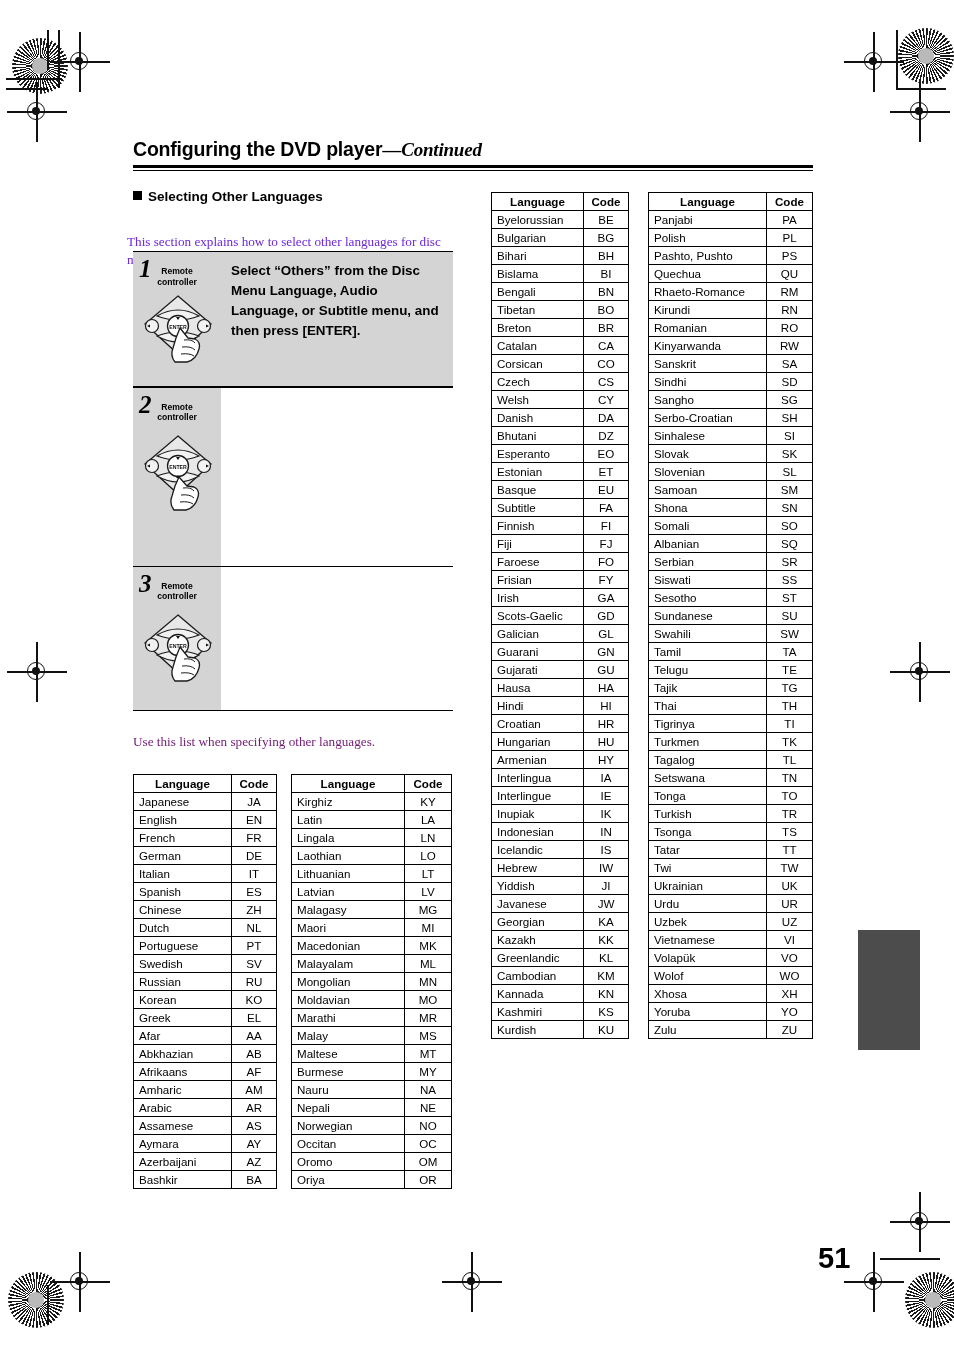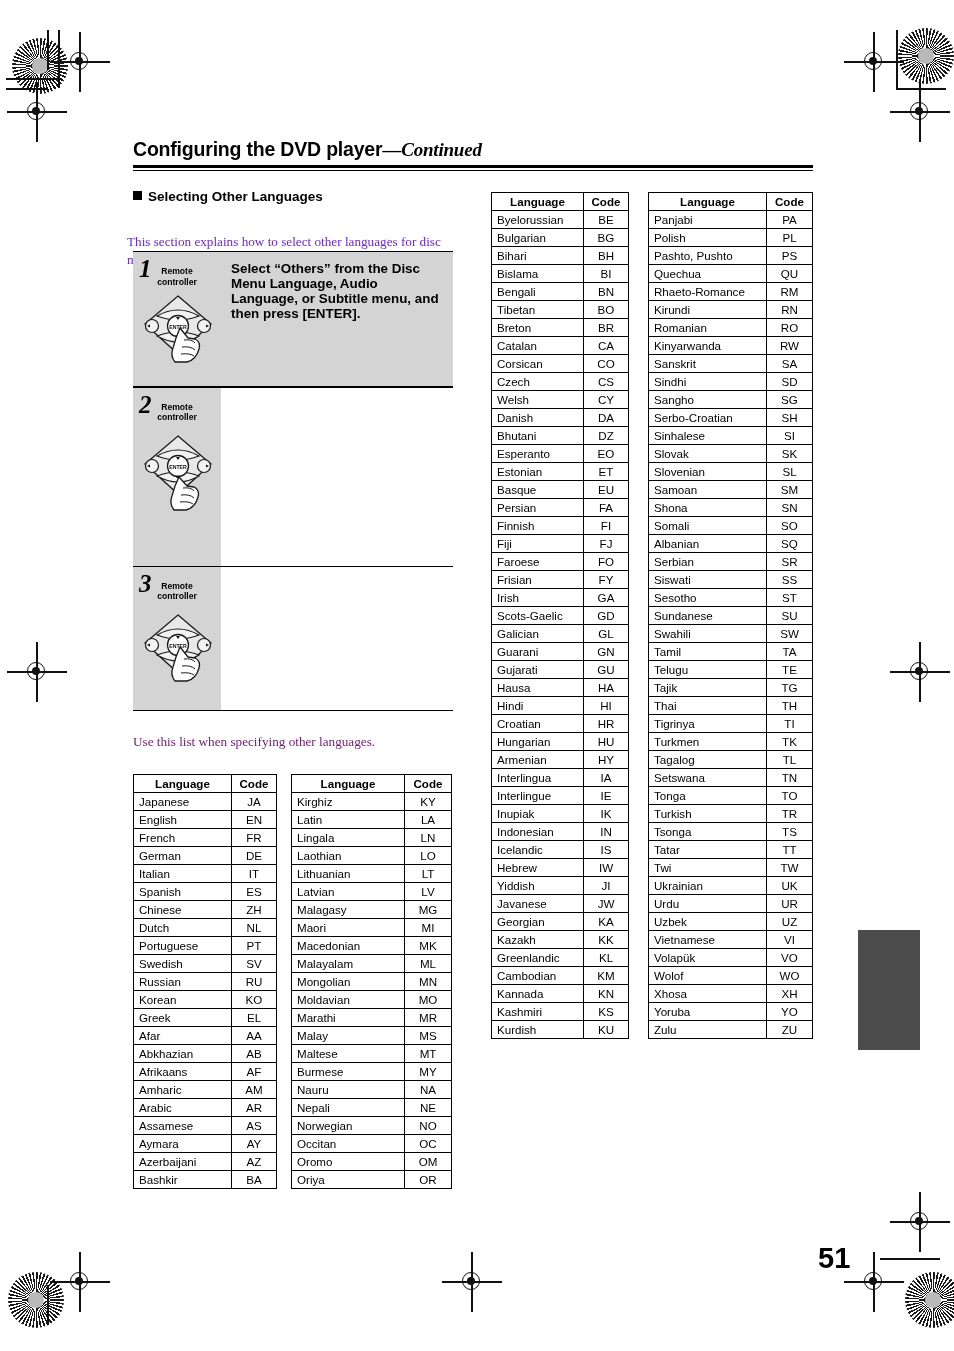--- a/index.html
+++ b/index.html
@@ -47,21 +47,21 @@
   
   .steps{position:absolute;left:133px;top:251px;width:320px;}
   .step{position:relative;display:flex;}
   .step .left{width:88px;background:#d4d4d4;position:relative;flex:none;}
   .step .right{flex:1;background:#d4d4d4;padding:9px 8px 6px 10px;box-sizing:border-box;}
   .step-num{position:absolute;left:6px;top:4px;font-family:"Liberation Serif",serif;
     font-style:italic;font-weight:bold;font-size:25px;line-height:25px;color:#000;}
   .rc-label{position:absolute;top:14px;left:0;width:88px;text-align:center;
     font-size:8.6px;font-weight:bold;line-height:10.5px;color:#000;}
   .rc-art{position:absolute;left:6px;top:42px;width:78px;height:72px;}
-  .step-title{font-size:13.4px;font-weight:bold;line-height:15px;color:#000;}
+  .step-title{font-size:13.4px;font-weight:bold;line-height:20px;color:#000;}
   .step-note{font-family:"Liberation Serif",serif;font-size:12.6px;line-height:16px;color:#000;margin-top:2px;}
   .step-div{height:1.3px;background:#000;width:100%;}
   .step-top{height:1.3px;background:#000;width:100%;}
 
   
   .uselist{position:absolute;left:133px;top:734px;
     font-family:"Liberation Serif",serif;font-size:13.2px;color:#701a75;}
 
   
   table.lang{border-collapse:collapse;font-size:11.6px;color:#000;}
@@ -533,21 +533,21 @@
           </tr>
           <tr>
             <td class="name">Estonian</td>
             <td class="code">ET</td>
           </tr>
           <tr>
             <td class="name">Basque</td>
             <td class="code">EU</td>
           </tr>
           <tr>
-            <td class="name">Persian</td>
+            <td class="name">Subtitle</td>
             <td class="code">FA</td>
           </tr>
           <tr>
             <td class="name">Finnish</td>
             <td class="code">FI</td>
           </tr>
           <tr>
             <td class="name">Fiji</td>
             <td class="code">FJ</td>
           </tr>

